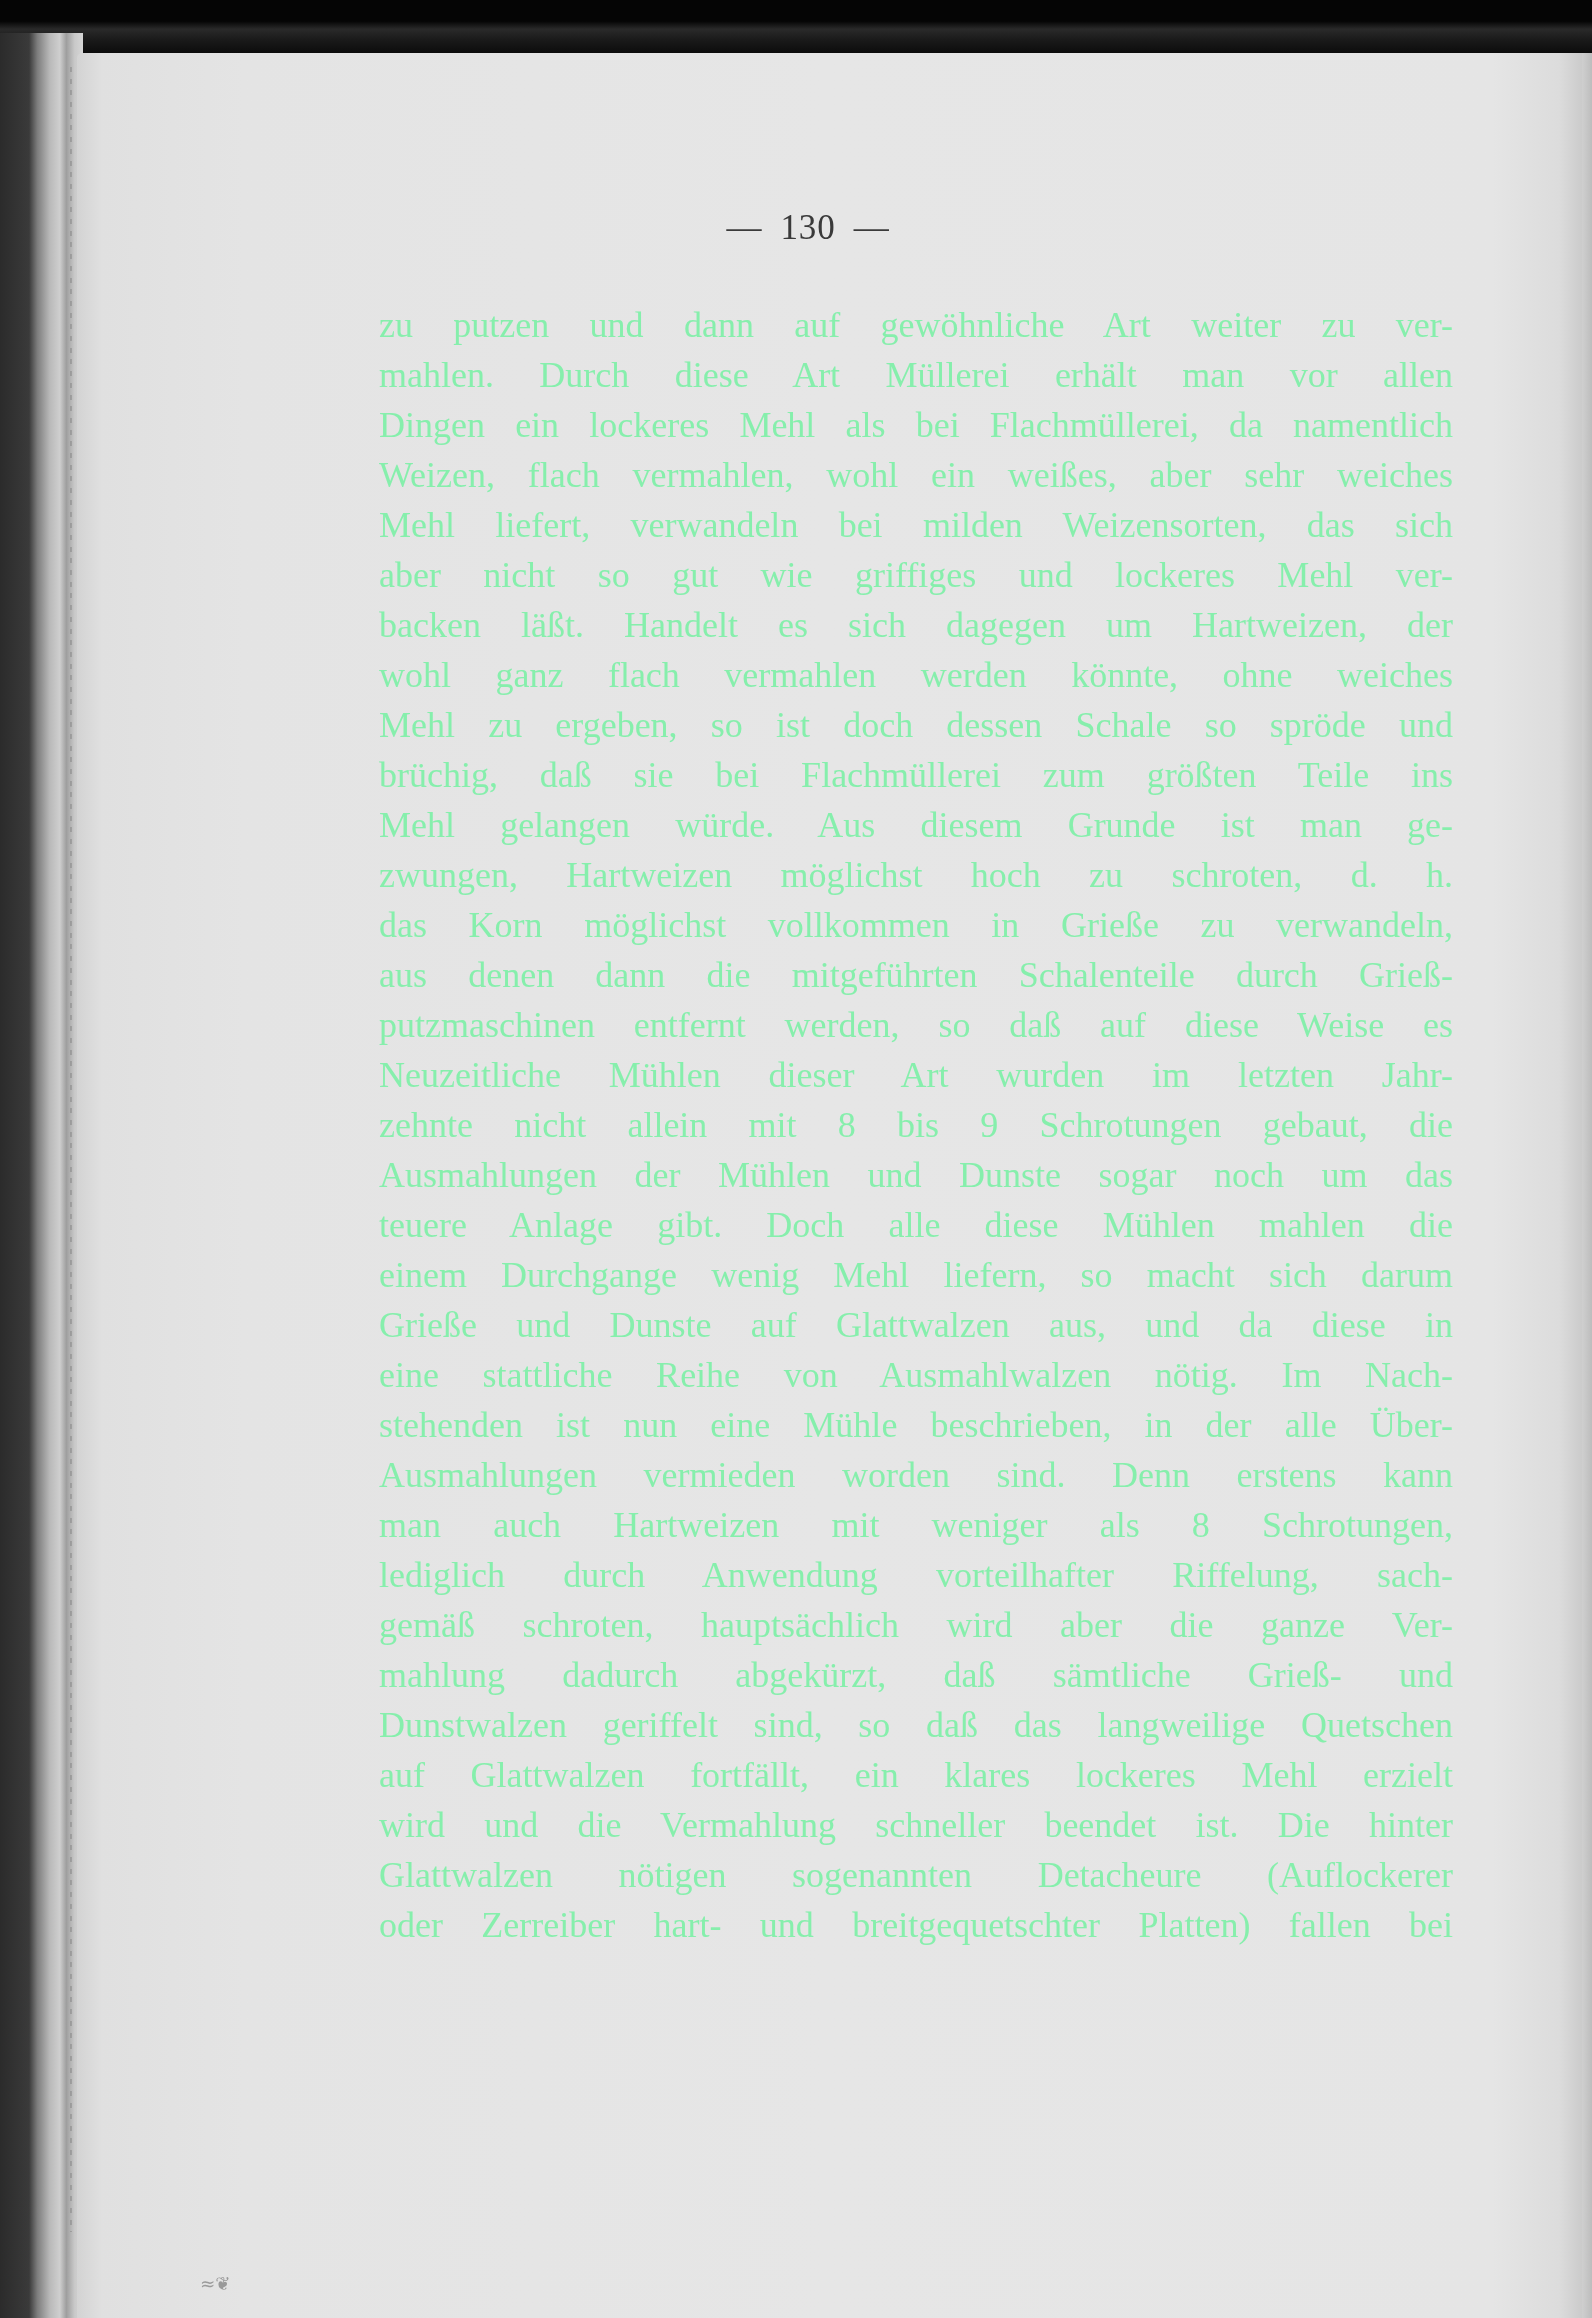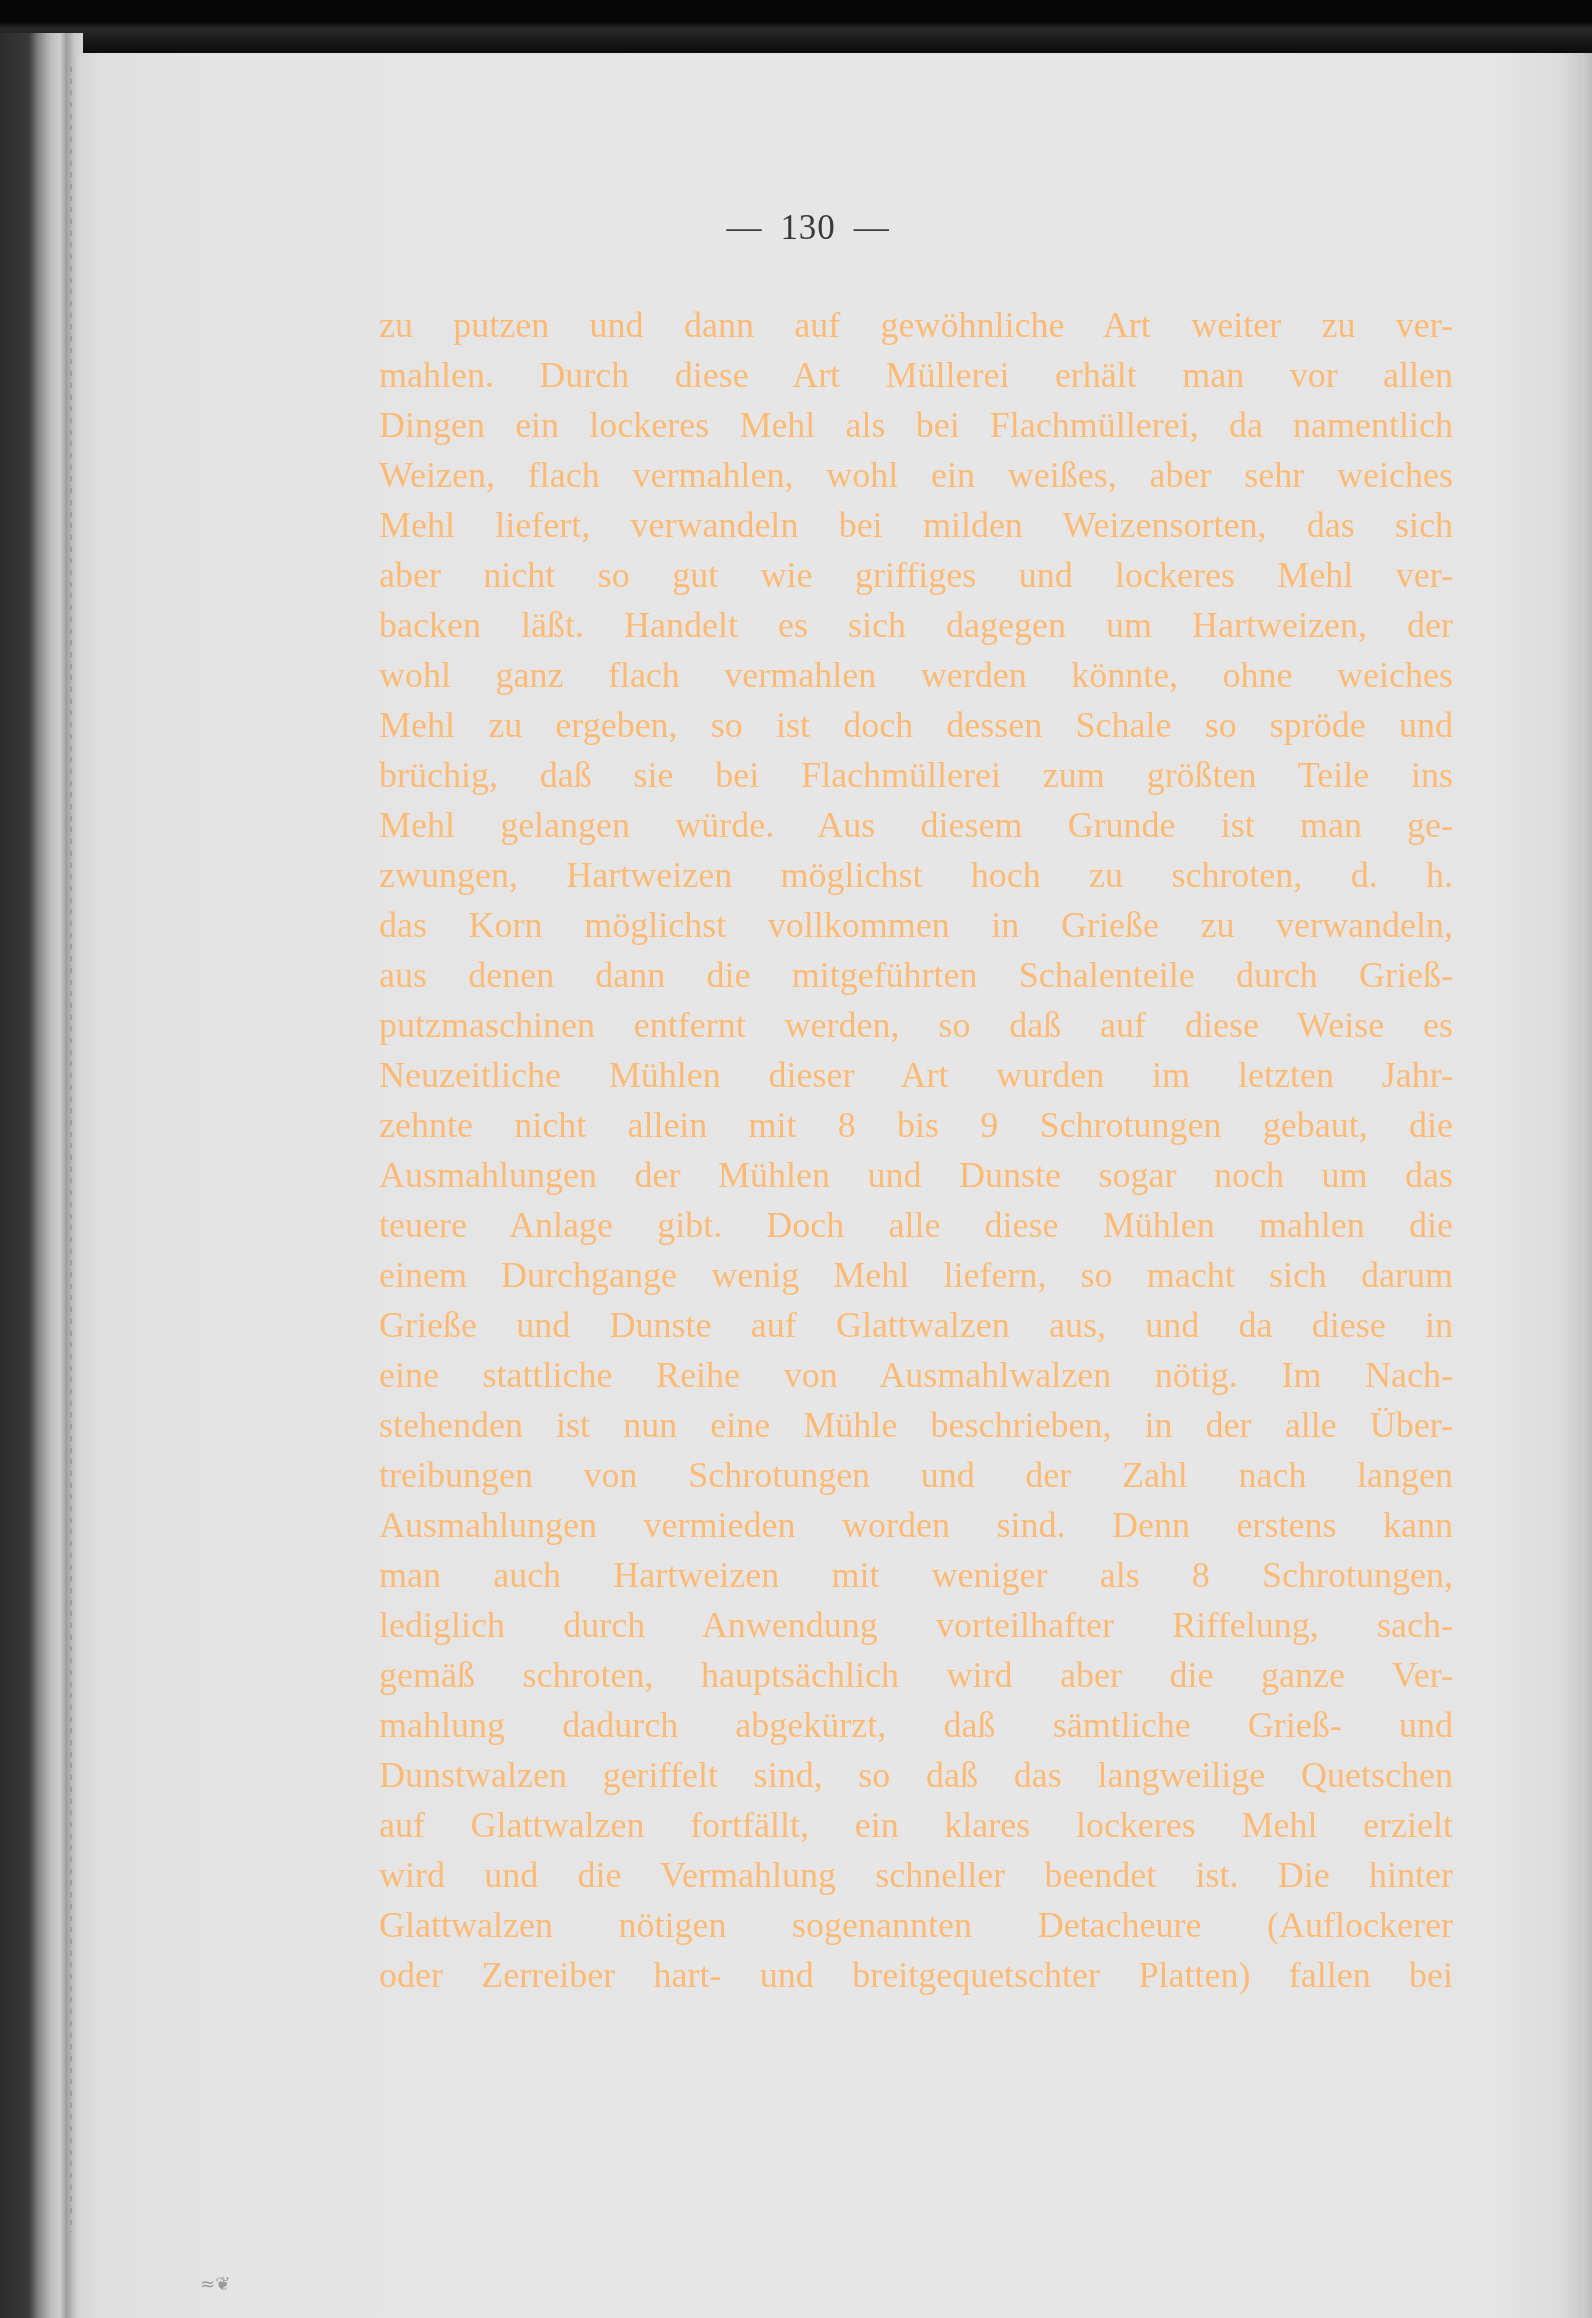--- a/index.html
+++ b/index.html
@@ -56,21 +56,21 @@
     .page-number .dash {
       display: inline-block;
       margin: 0 18.3px;
     }
     .body-text {
       position: absolute;
       left: 379px; top: 300px;
       width: 1074px;
       font-family: "Liberation Serif", "DejaVu Serif", serif;
       font-size: 36px;
-      color: #fdba74;
+      color: #86efac;
     }
     .line {
       display: block;
       height: 50px;
       line-height: 50px;
       white-space: nowrap;
       text-align: justify;
       text-align-last: justify;
       overflow: visible;
     }
@@ -124,21 +124,20 @@
     <span class="line">aus denen dann die mitgeführten Schalenteile durch Grieß-</span>
     <span class="line">putzmaschinen entfernt werden, so daß auf diese Weise es</span>
     <span class="line">Neuzeitliche Mühlen dieser Art wurden im letzten Jahr-</span>
     <span class="line">zehnte nicht allein mit 8 bis 9 Schrotungen gebaut, die</span>
     <span class="line">Ausmahlungen der Mühlen und Dunste sogar noch um das</span>
     <span class="line">teuere Anlage gibt. Doch alle diese Mühlen mahlen die</span>
     <span class="line">einem Durchgange wenig Mehl liefern, so macht sich darum</span>
     <span class="line">Grieße und Dunste auf Glattwalzen aus, und da diese in</span>
     <span class="line">eine stattliche Reihe von Ausmahlwalzen nötig. Im Nach-</span>
     <span class="line">stehenden ist nun eine Mühle beschrieben, in der alle Über-</span>
-    <span class="line">treibungen von Schrotungen und der Zahl nach langen</span>
     <span class="line">Ausmahlungen vermieden worden sind. Denn erstens kann</span>
     <span class="line">man auch Hartweizen mit weniger als 8 Schrotungen,</span>
     <span class="line">lediglich durch Anwendung vorteilhafter Riffelung, sach-</span>
     <span class="line">gemäß schroten, hauptsächlich wird aber die ganze Ver-</span>
     <span class="line">mahlung dadurch abgekürzt, daß sämtliche Grieß- und</span>
     <span class="line">Dunstwalzen geriffelt sind, so daß das langweilige Quetschen</span>
     <span class="line">auf Glattwalzen fortfällt, ein klares lockeres Mehl erzielt</span>
     <span class="line">wird und die Vermahlung schneller beendet ist. Die hinter</span>
     <span class="line">Glattwalzen nötigen sogenannten Detacheure (Auflockerer</span>
     <span class="line last">oder Zerreiber hart- und breitgequetschter Platten) fallen bei</span>

